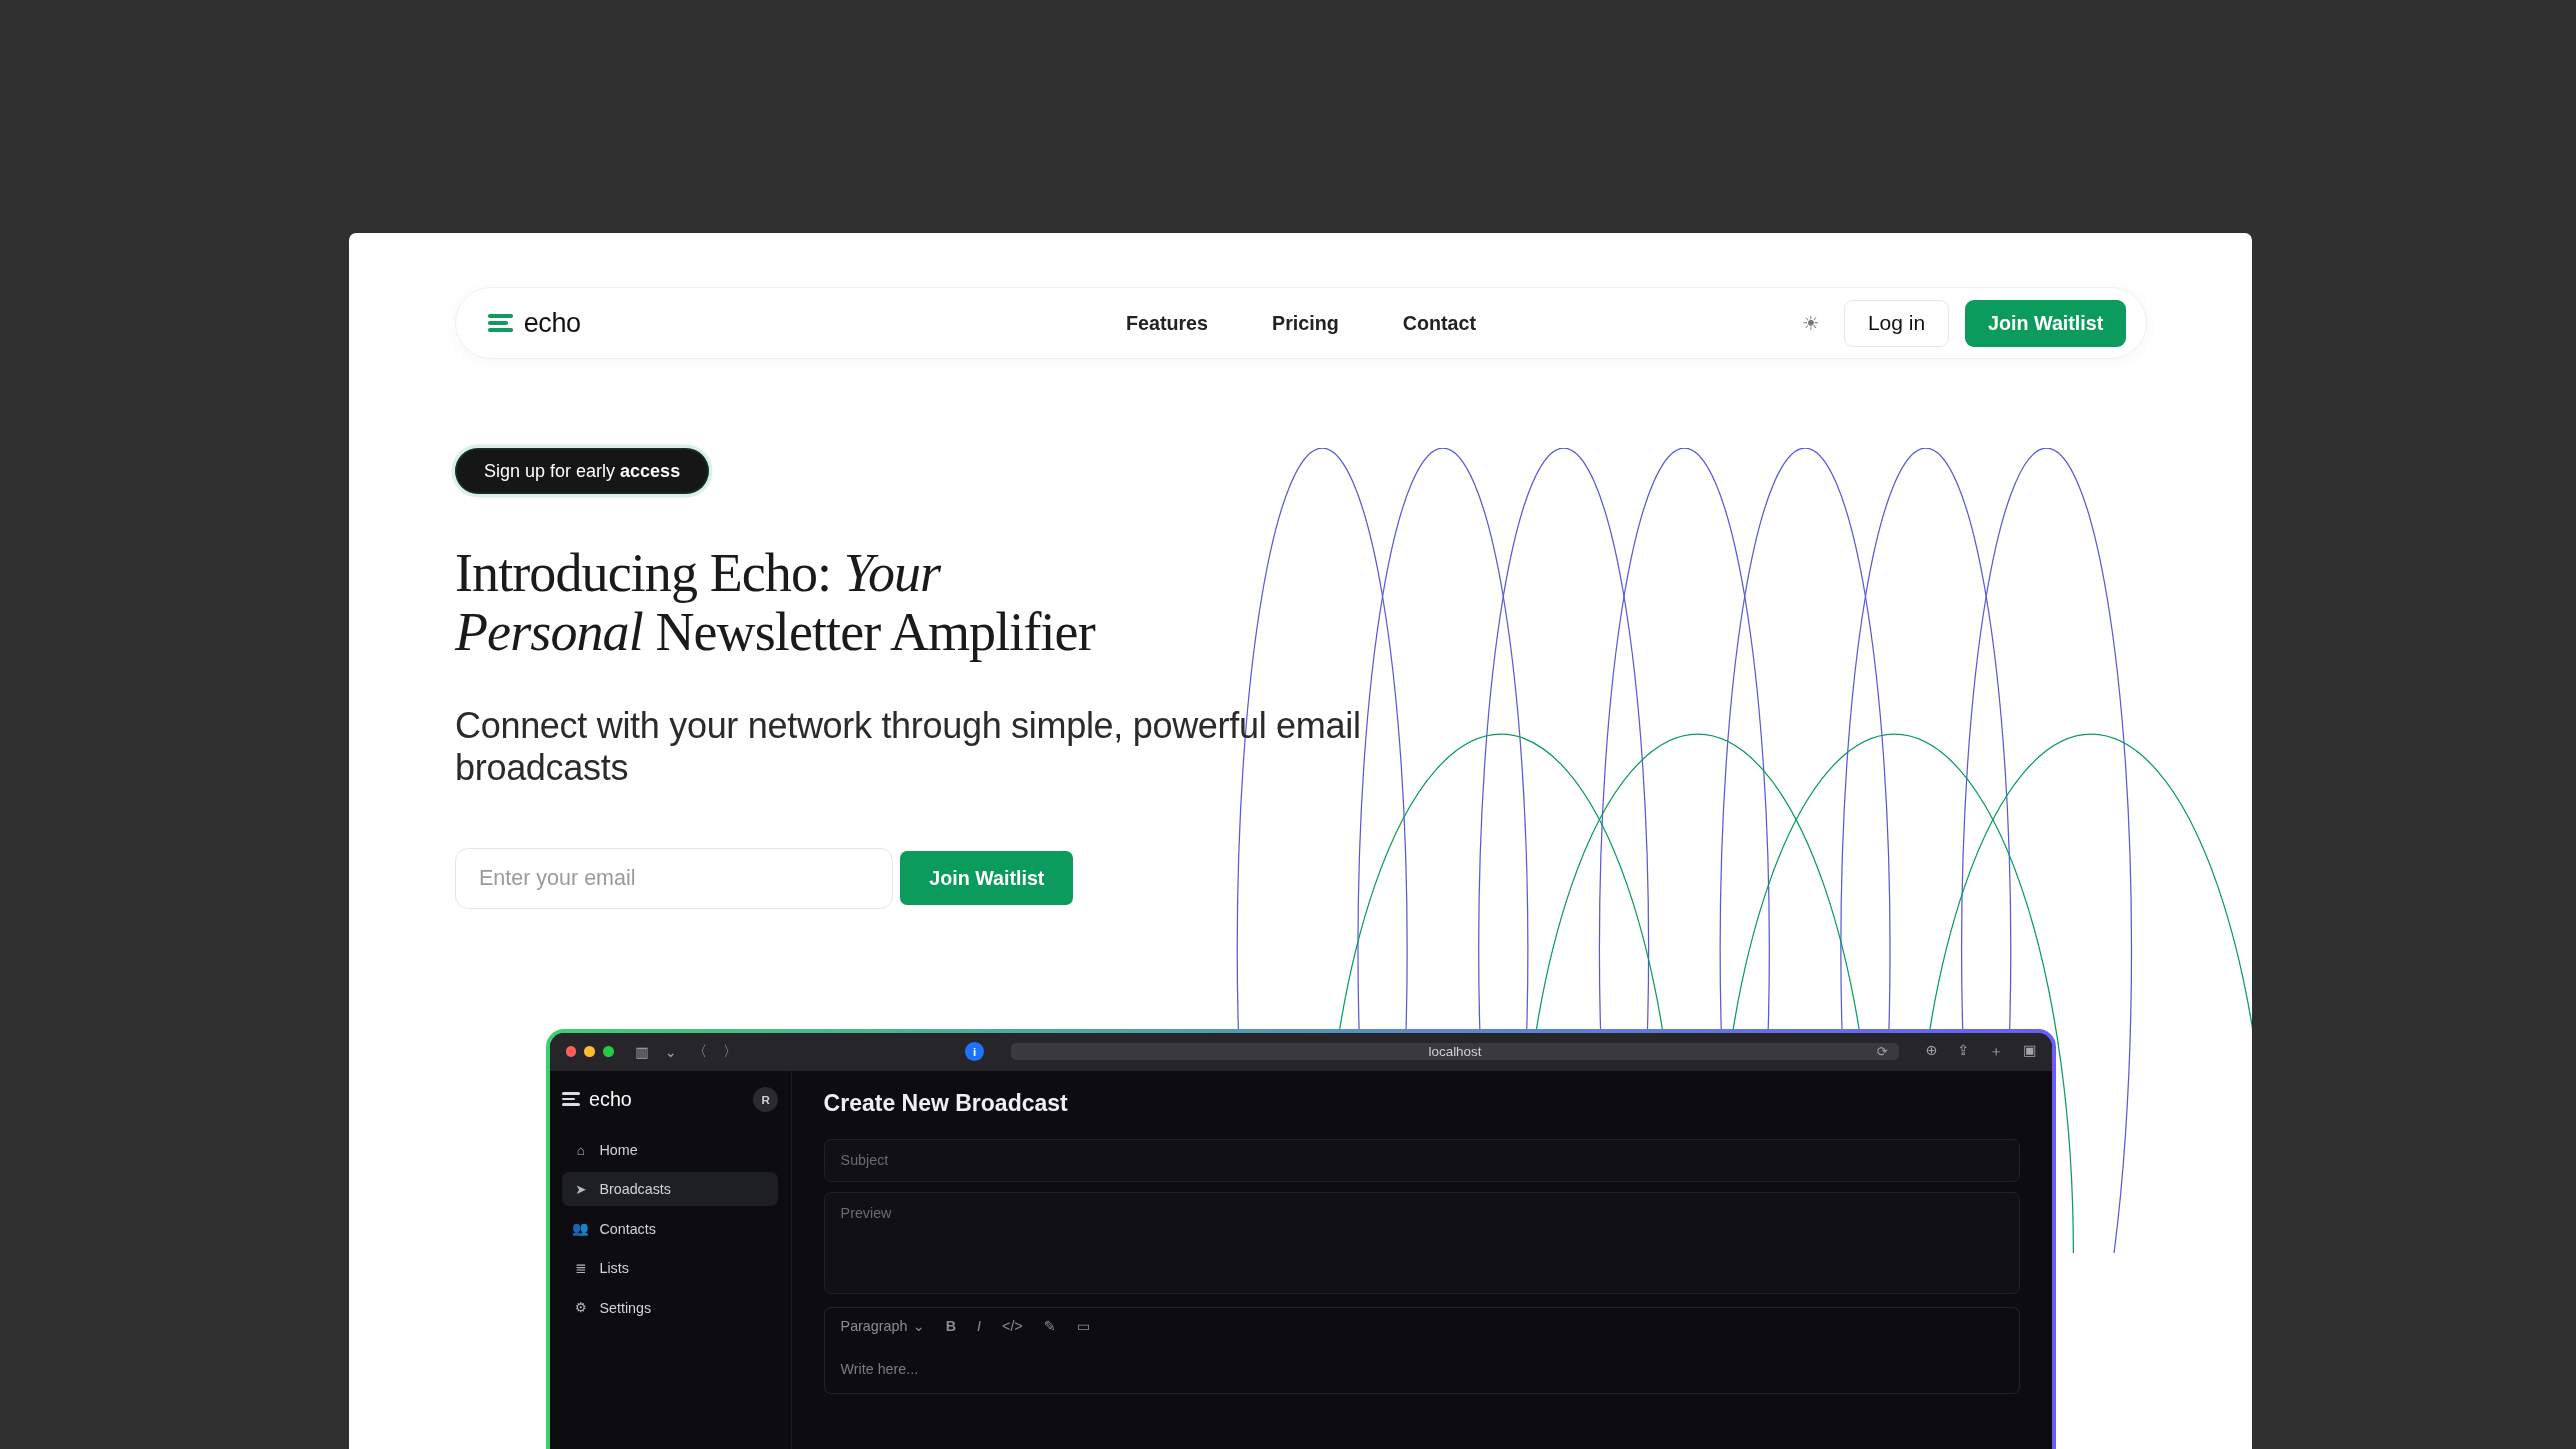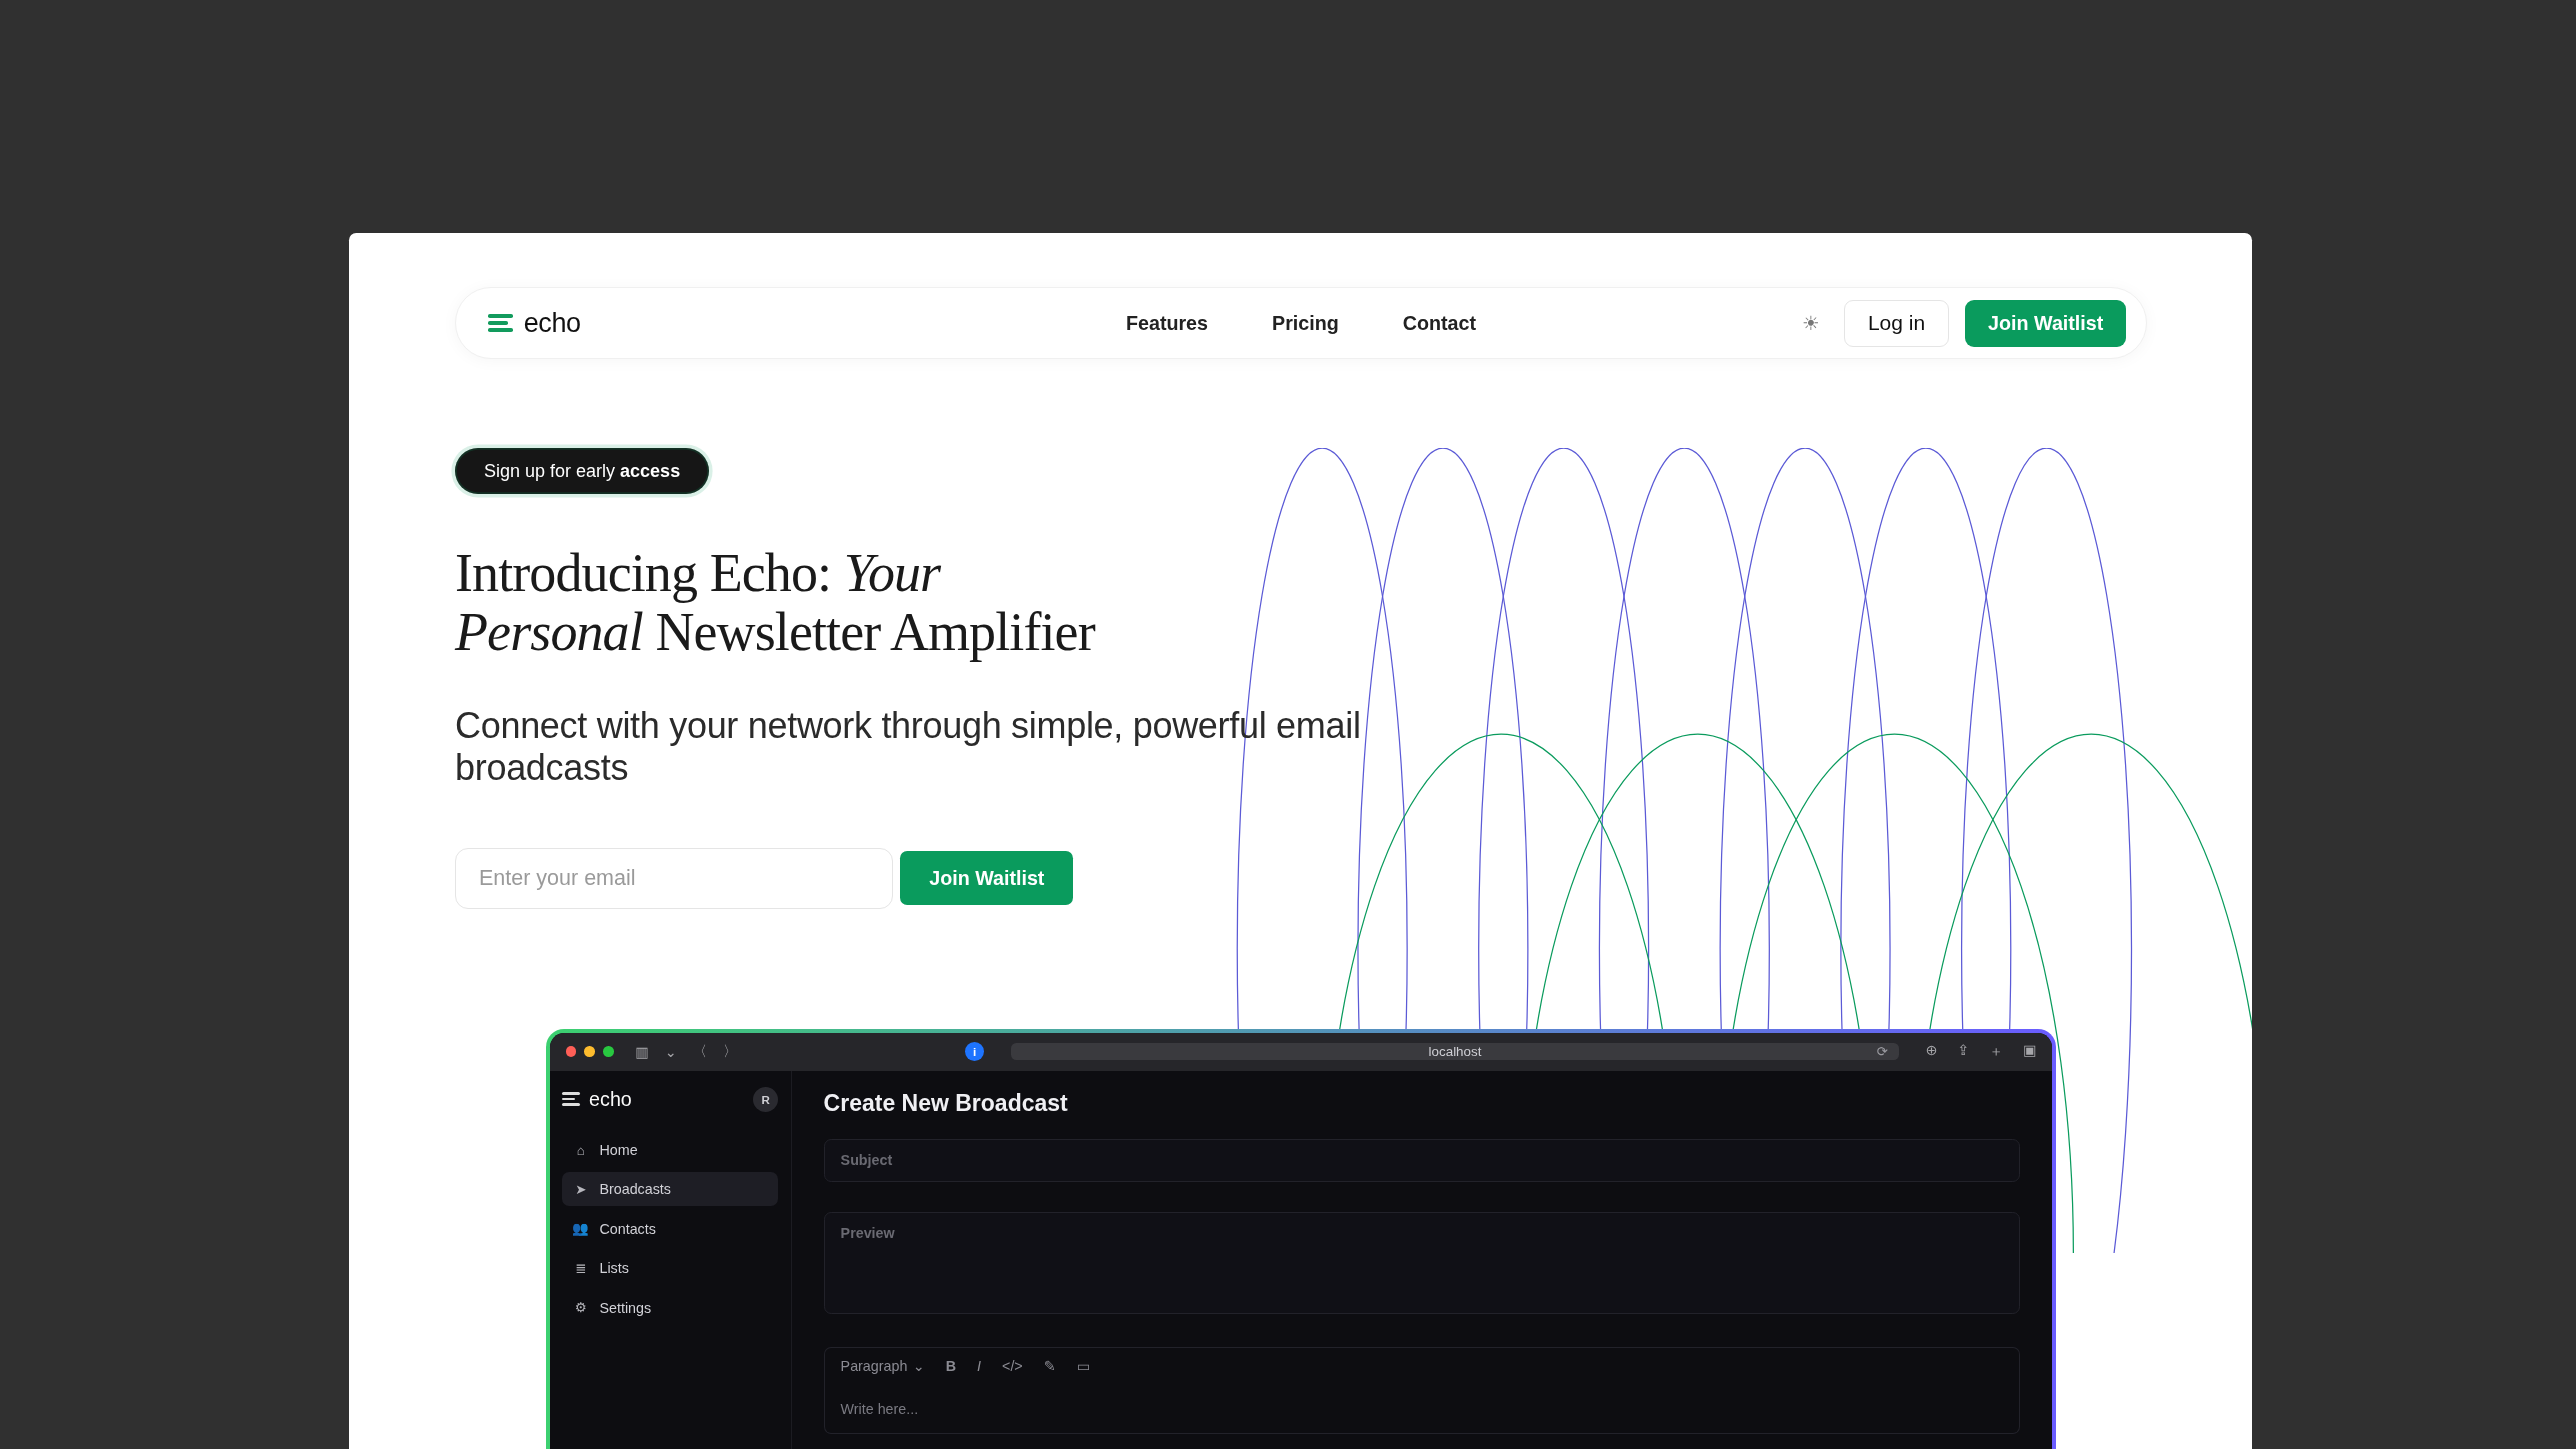--- a/index.html
+++ b/index.html
@@ -95,21 +95,21 @@
   .sb-mark span{display:block;height:2.7px;background:#ddd;border-radius:1.8px;}
   .sb-mark span:nth-child(1){width:18px;} .sb-mark span:nth-child(2){width:13.4px;} .sb-mark span:nth-child(3){width:18px;}
   .sb-logo-text { color:#fafafa; font-size:19.7px; font-weight:500; }
   .avatar { width:25px;height:25px;border-radius:50%;background:#2a2a30;color:#cfcfd4;display:flex;align-items:center;justify-content:center;font-size:11.6px;font-weight:600; }
   .sb-item { display:flex;align-items:center;gap:10.7px;color:#d2d2d8;font-size:14.3px;padding:9px 10.7px;border-radius:7.2px;margin-bottom:5.4px;cursor:pointer; }
   .sb-item.active { background:#1e1e25; }
   .sb-ico { width:16px;text-align:center;opacity:.85; font-size:13.4px; }
 
   .main { flex:1; padding:19.7px 32px; color:#f0f0f4; }
   .main h2 { font-size:23px; font-weight:700; margin-bottom:21.5px; }
-  .field { width:100%; background:#101016; border:0.9px solid #22222a; border-radius:7.2px; padding:12.5px 16px; color:#e6e6ea; font-size:14.3px; margin-bottom:30px;font-weight:bold; }
+  .field { width:100%; background:#101016; border:0.9px solid #22222a; border-radius:7.2px; padding:12.5px 16px; color:#e6e6ea; font-size:14.3px; margin-bottom:10px; }
   .field.tall { height:102px; resize:none; font-family:inherit; }
   .field::placeholder { color:#6a6a72; }
   .toolbar { display:flex; align-items:center; gap:21px; border:0.9px solid #22222a; border-radius:7.2px 7.2px 0 0; padding:10.7px 16px; color:#8b8b93; font-size:14.3px; border-bottom:none; }
   .tb-para { display:flex;align-items:center;gap:5.4px; font-size:14.3px; }
   .editor { border:0.9px solid #22222a; border-top:none; border-radius:0 0 7.2px 7.2px; padding:16px; color:#7a7a82; font-size:14.3px; }
 </style>
 </head>
 <body>
 
 <div class="page-wrap">

